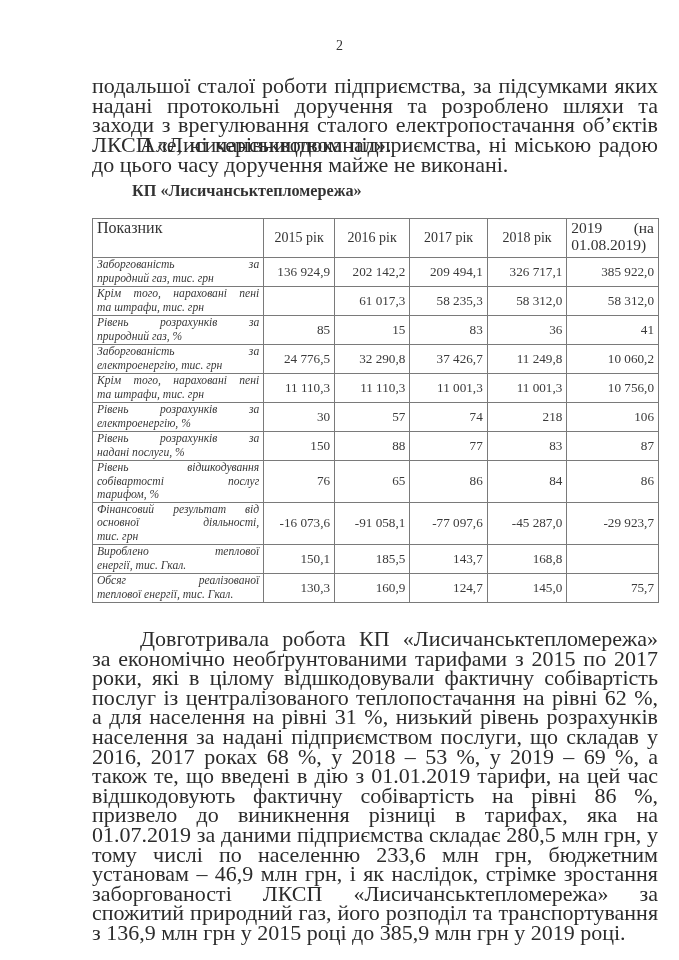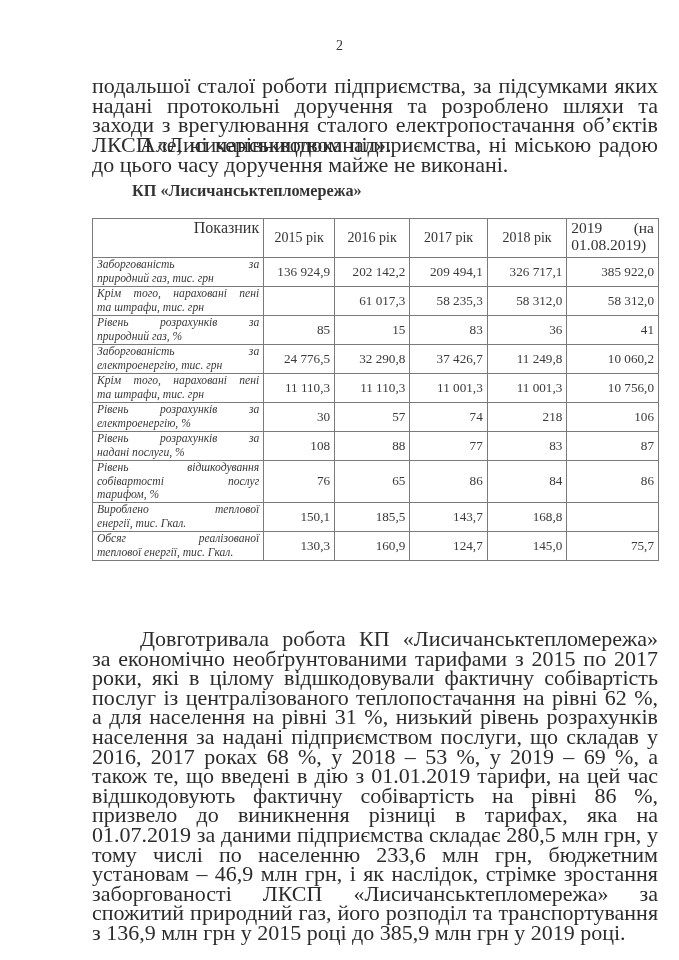--- a/index.html
+++ b/index.html
@@ -36,21 +36,21 @@
     padding: 0 4px;
     font-weight: normal;
   }
   .col-label { width: 157px; }
   .col-2015 { width: 65px; }
   .col-2016 { width: 69px; }
   .col-2017 { width: 71px; }
   .col-2018 { width: 73px; }
   .col-2019 { width: 84px; }
   th.hdr-label {
-    text-align: right; vertical-align: top;
+    text-align: left; vertical-align: top;
     font-size: 16px; padding-top: 2px; height: 38px;
   }
   th.hdr-year {
     font-size: 14px; text-align: center; vertical-align: middle;
     padding-top: 6px;
   }
   th.hdr-2019 {
     font-size: 15.5px; text-align: justify; line-height: 17px;
     vertical-align: top; padding: 1px 3px 0 4px;
   }
@@ -148,34 +148,42 @@
       <tr class="r2">
         <td class="lbl"><span class="j">Рівень розрахунків за</span><span>електроенергію, %</span></td>
         <td class="val">30</td>
         <td class="val">57</td>
         <td class="val">74</td>
         <td class="val">218</td>
         <td class="val">106</td>
       </tr>
       <tr class="r2">
         <td class="lbl"><span class="j">Рівень розрахунків за</span><span>надані послуги, %</span></td>
-        <td class="val">108</td>
+        <td class="val">150</td>
         <td class="val">88</td>
         <td class="val">77</td>
         <td class="val">83</td>
         <td class="val">87</td>
       </tr>
       <tr class="r3">
         <td class="lbl"><span class="j">Рівень відшкодування</span><span class="j">собівартості послуг</span><span>тарифом, %</span></td>
         <td class="val">76</td>
         <td class="val">65</td>
         <td class="val">86</td>
         <td class="val">84</td>
         <td class="val">86</td>
       </tr>
+      <tr class="r3">
+        <td class="lbl"><span class="j">Фінансовий результат від</span><span class="j">основної діяльності,</span><span>тис. грн</span></td>
+        <td class="val">-16 073,6</td>
+        <td class="val">-91 058,1</td>
+        <td class="val">-77 097,6</td>
+        <td class="val">-45 287,0</td>
+        <td class="val">-29 923,7</td>
+      </tr>
       <tr class="r2">
         <td class="lbl"><span class="j">Вироблено теплової</span><span>енергії, тис. Гкал.</span></td>
         <td class="val">150,1</td>
         <td class="val">185,5</td>
         <td class="val">143,7</td>
         <td class="val">168,8</td>
         <td class="val"></td>
       </tr>
       <tr class="r2">
         <td class="lbl"><span class="j">Обсяг реалізованої</span><span>теплової енергії, тис. Гкал.</span></td>

